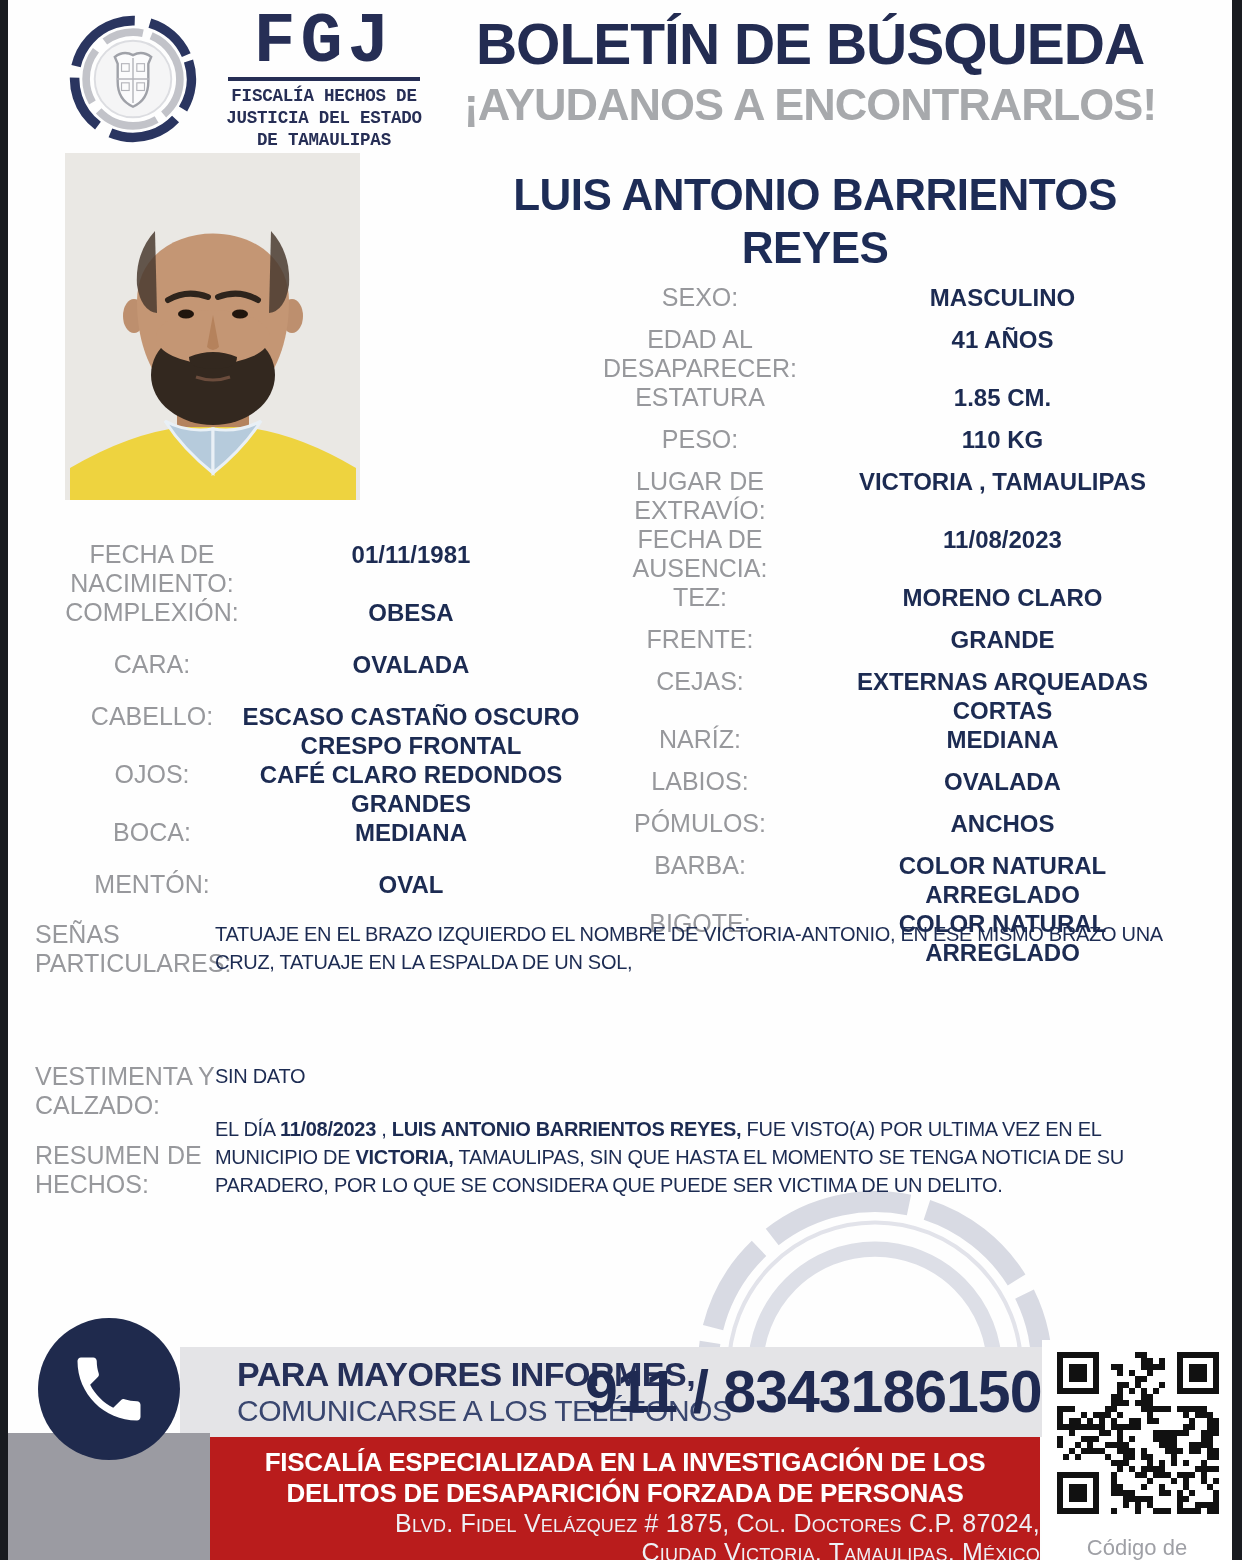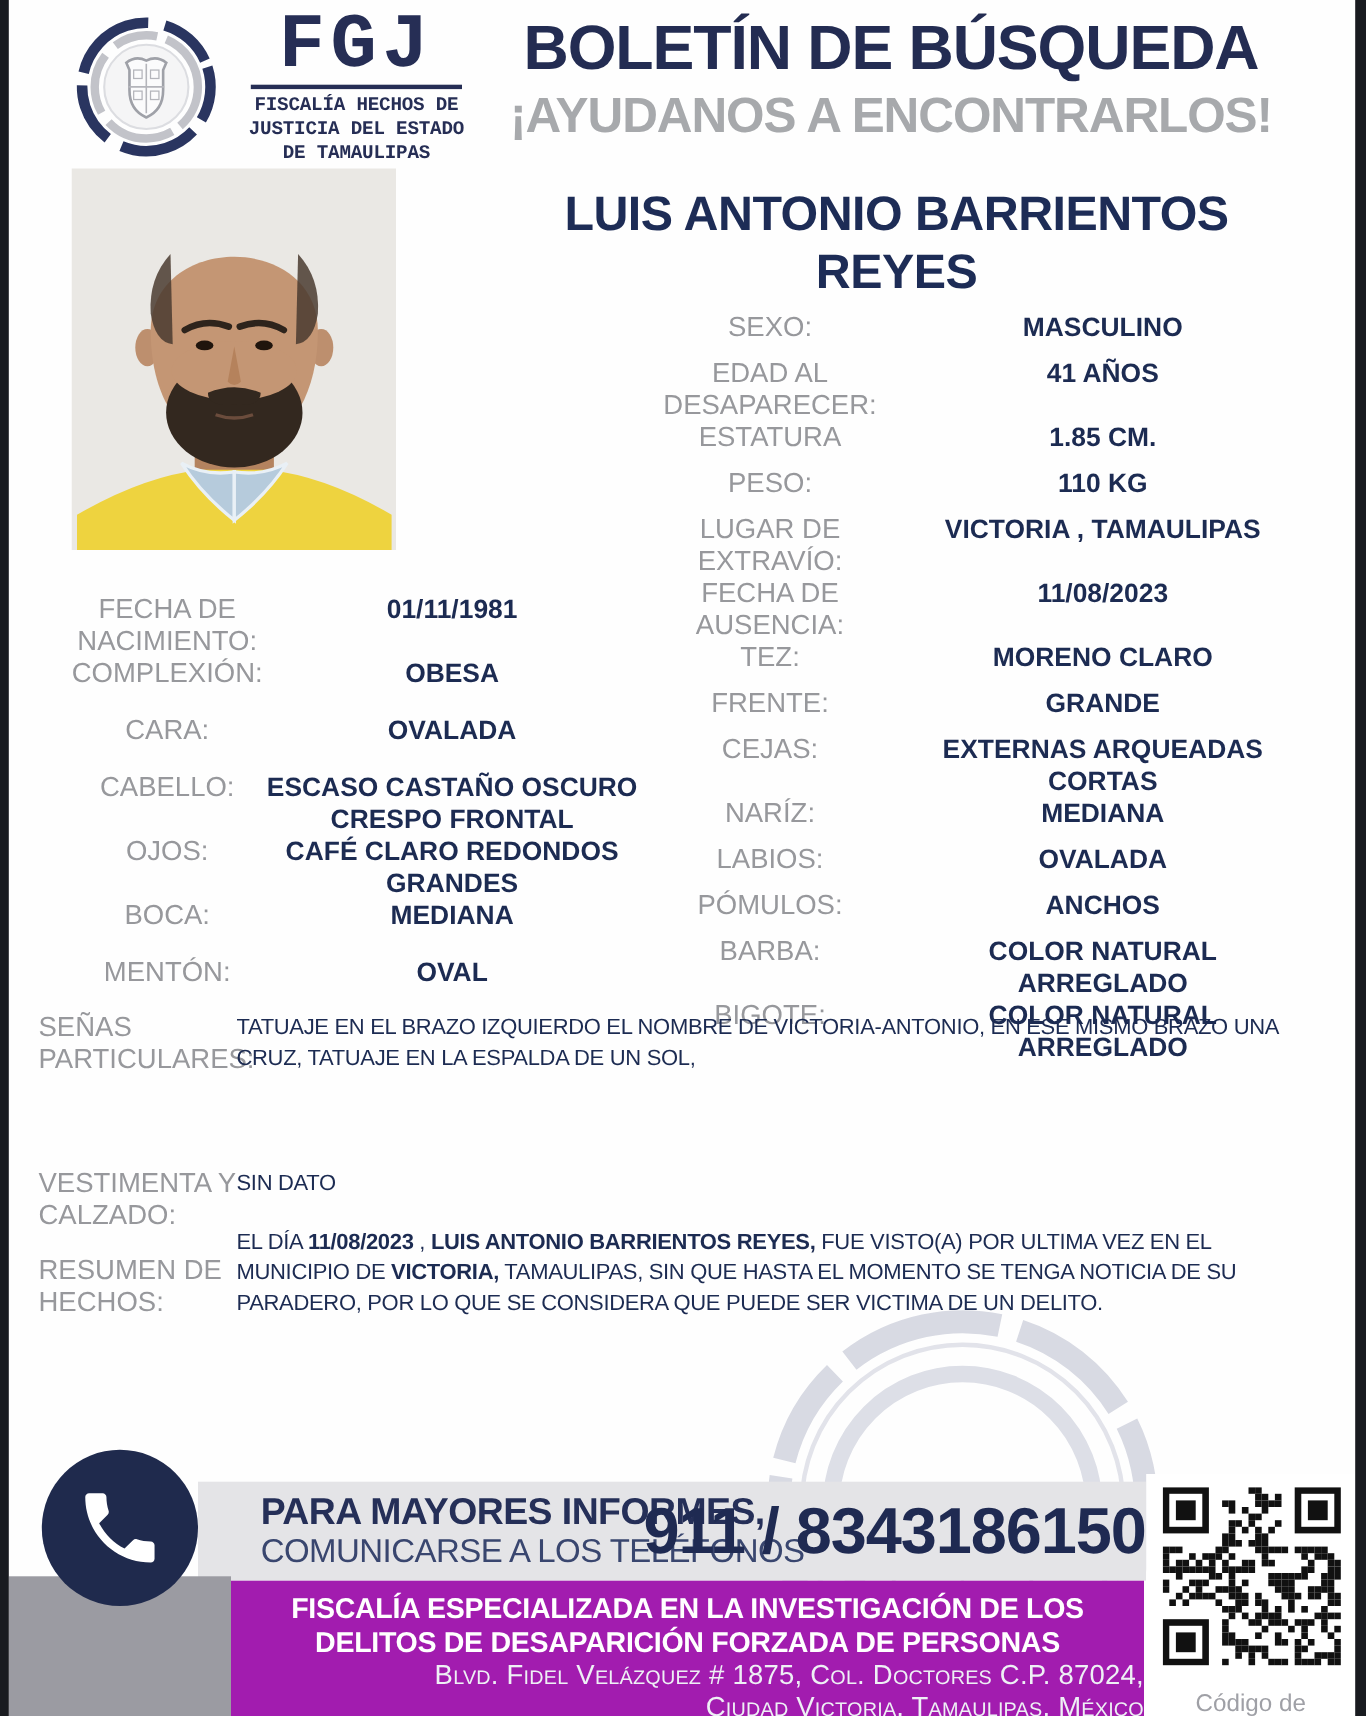--- a/index.html
+++ b/index.html
@@ -56,21 +56,21 @@
   
   .band{position:absolute;left:180px;top:1347px;width:862px;height:90px;background:#e4e4e7;z-index:3;}
   .phone-circle{position:absolute;left:38px;top:1318px;width:142px;height:142px;border-radius:50%;
                 background:#1f2a4d;z-index:5;display:flex;align-items:center;justify-content:center;}
   .band-text{position:absolute;left:237px;top:1355px;z-index:4;}
   .band-l1{font-size:34px;font-weight:bold;color:#252f58;line-height:38px;letter-spacing:-0.5px;}
   .band-l2{font-size:30px;color:#39466f;line-height:36px;letter-spacing:-0.5px;}
   .band-phones{position:absolute;left:585px;top:1352px;font-size:59px;font-weight:bold;color:#1f2a52;
                letter-spacing:-1px;z-index:4;line-height:80px;}
   .gray-block{position:absolute;left:8px;top:1433px;width:202px;height:127px;background:#9b9ba2;z-index:3;}
-  .navy-box{position:absolute;left:210px;top:1437px;width:830px;height:123px;background:#a21caf;z-index:3;
+  .navy-box{position:absolute;left:210px;top:1437px;width:830px;height:123px;background:#b91c1c;z-index:3;
             color:#fff;text-align:center;padding-top:10px;box-sizing:border-box;}
   .navy-l1{font-size:26px;font-weight:bold;line-height:31px;letter-spacing:-0.3px;}
   .navy-addr{font-size:25px;line-height:29px;font-variant:small-caps;color:#eef0f5;text-align:right;letter-spacing:0.2px;}
   .qr-panel{position:absolute;left:1042px;top:1340px;width:190px;height:220px;background:#fff;z-index:3;}
   .qr{position:absolute;left:1057px;top:1352px;width:162px;height:162px;z-index:4;}
   .qr-caption{position:absolute;left:1042px;top:1533px;width:190px;text-align:center;font-size:22px;
               color:#9fa0a6;z-index:4;line-height:30px;}
 </style>
 </head>
 <body>

